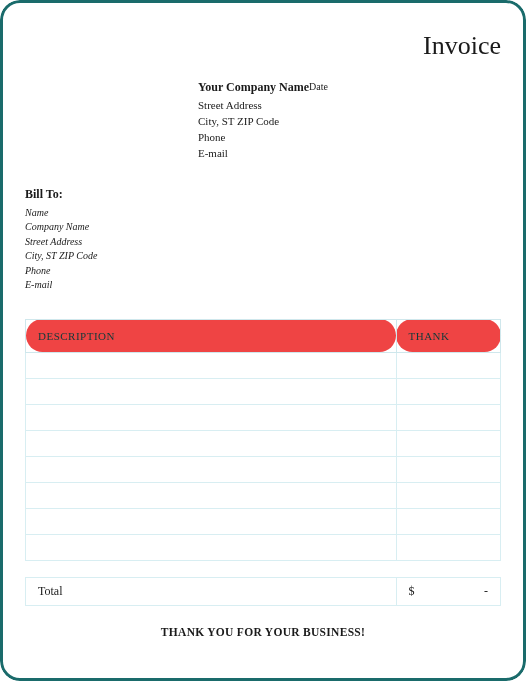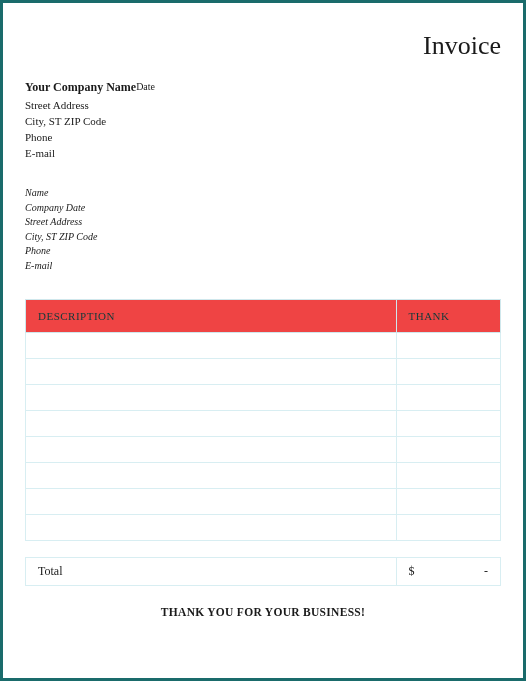--- a/index.html
+++ b/index.html
@@ -1,15 +1,15 @@
 <!DOCTYPE html>
 <html><head>
   <meta charset="utf-8">
   <style>
-    * { box-sizing: border-box; margin: 0; padding: 0; }
+    * { box-sizing: border-box; margin: 0; padding: 0; border-radius: 20px; }
     body {
       width: 526px;
       height: 681px;
       background: #fff;
       font-family: Georgia, 'Times New Roman', serif;
       font-size: 11px;
       color: #1a1a1a;
     }
     .page {
       width: 526px;
@@ -24,21 +24,21 @@
       margin-bottom: 18px;
     }
     .invoice-title {
       font-family: Georgia, serif;
       font-size: 26px;
       color: #1a1a1a;
       font-weight: normal;
     }
     .meta-row {
       display: flex;
-      justify-content: flex-start;
+      justify-content: center;
       align-items: flex-start;
       margin-bottom: 24px;
     }
     .company-block { line-height: 1.45; }
     .company-name { font-weight: bold; font-size: 12px; margin-bottom: 2px; }
     .company-line { font-size: 11px; }
     .date-label { font-size: 10px; padding-top: 2px; }
     .billto-block { line-height: 1.45; margin-bottom: 26px; }
     .billto-heading { font-weight: bold; font-size: 12px; margin-bottom: 2px; }
     .billto-line { font-size: 10px; font-style: italic; }
@@ -106,22 +106,23 @@
       <div class="company-name">Your Company Name</div>
       <div class="company-line">Street Address</div>
       <div class="company-line">City, ST  ZIP Code</div>
       <div class="company-line">Phone</div>
       <div class="company-line">E-mail</div>
     </div>
     <div class="date-label">Date</div>
   </div>
 
   <div class="billto-block">
+    <div class="billto-heading">Bill To:</div>
     <div class="billto-line">Name</div>
-    <div class="billto-line">Company Date</div>
+    <div class="billto-line">Company Name</div>
     <div class="billto-line">Street Address</div>
     <div class="billto-line">City, ST  ZIP Code</div>
     <div class="billto-line">Phone</div>
     <div class="billto-line">E-mail</div>
   </div>
 
   <table class="items-table">
     <thead>
       <tr>
         <th class="col-desc">DESCRIPTION</th>

